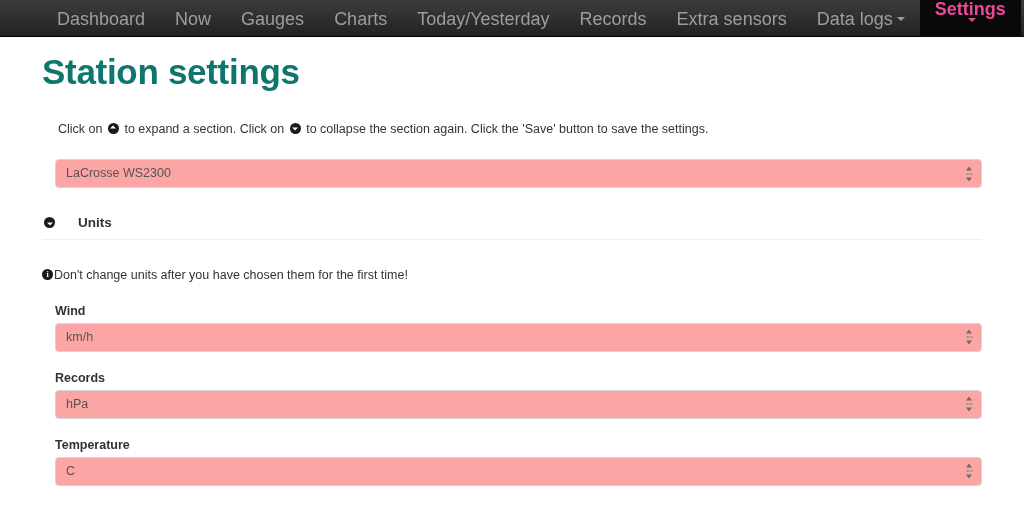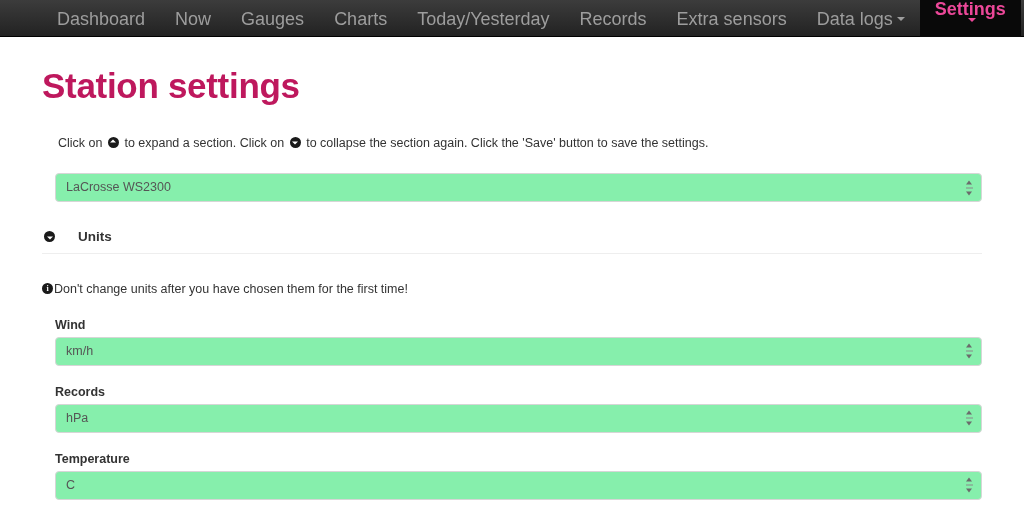--- a/index.html
+++ b/index.html
@@ -59,24 +59,24 @@
   }
 
   
   .container {
     position: relative;
     padding: 0 42px;
     background: #fff;
   }
   .page-title {
     margin: 0;
-    padding-top: 30px;
+    padding-top: 16px;
     font-size: 35px;
     font-weight: bold;
-    color: #be185d;
+    color: #0f766e;
     letter-spacing: -0.3px;
     line-height: 1.1;
   }
   .page-subtitle {
     margin: 16px;
     padding-top: 12px;
     font-size: 12.5px;
     color: #333;
     line-height: 1.5;
   }
@@ -145,21 +145,21 @@
   .form-select {
     appearance: none;
     -webkit-appearance: none;
     -moz-appearance: none;
     width: 100%;
     height: 29px;
     padding: 4px 26px 4px 10px;
     font-family: "Liberation Sans", sans-serif;
     font-size: 12.5px;
     color: #555;
-    background: #86efac;
+    background: #fca5a5;
     border: 1px solid #d6d6d6;
     border-radius: 4px;
     line-height: 1.4;
     outline: none;
     cursor: pointer;
   }
   .spinner {
     position: absolute;
     right: 9px;
     top: 50%;

